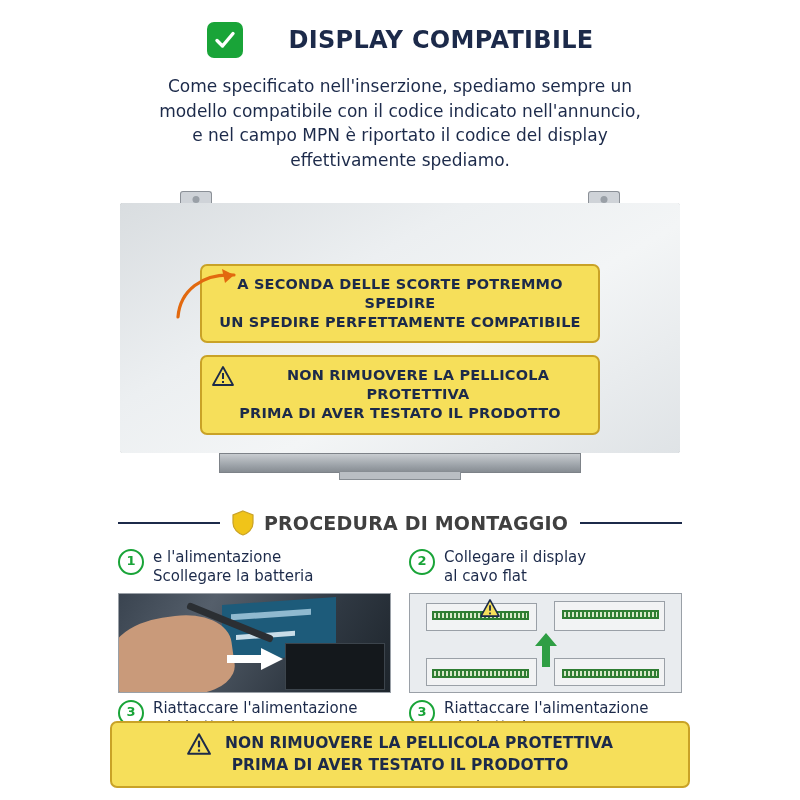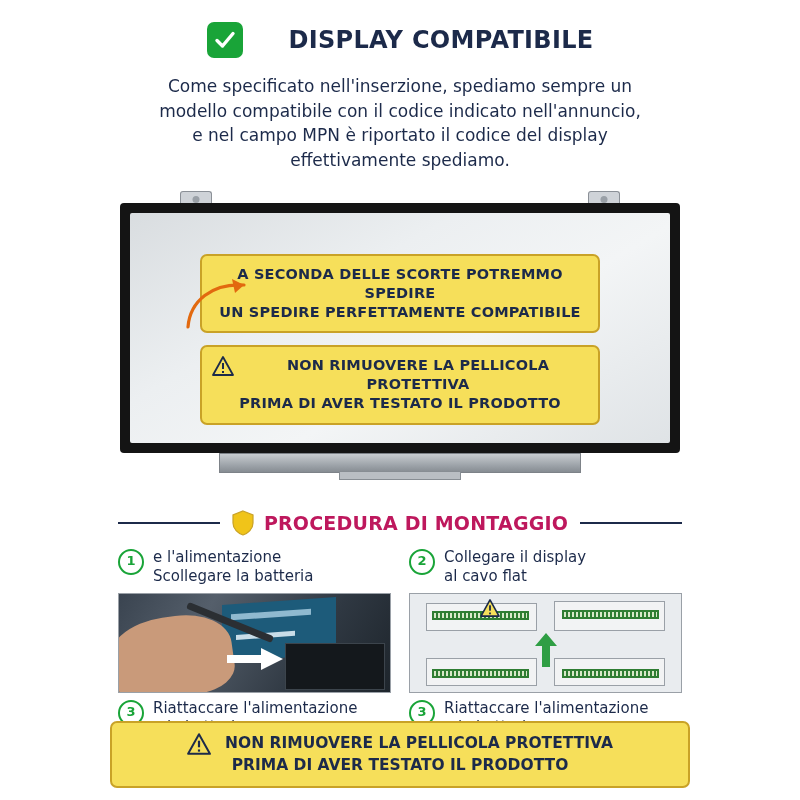--- a/index.html
+++ b/index.html
@@ -107,21 +107,20 @@
 
   .bezel {
     position: absolute;
     top: 12px;
     left: 0;
     width: 560px;
     height: 250px;
     background: #141414;
     border-radius: 4px;
     box-sizing: border-box;
-    padding: 10px;
   }
   .screen {
     width: 100%;
     height: 100%;
     background: linear-gradient(150deg, #d9dde0 0%, #eceff1 35%, #f3f5f6 60%, #dfe3e6 100%);
     border-radius: 2px;
     position: relative;
     box-sizing: border-box;
     display: flex;
     flex-direction: column;
@@ -191,21 +190,21 @@
     flex: 1;
     height: 2px;
     background: #1c2a4a;
   }
   .proc-title {
     display: flex;
     align-items: center;
     gap: 10px;
     font-size: 19px;
     font-weight: bold;
-    color: #be185d;
+    color: #404040;
     letter-spacing: 0.2px;
   }
 
   
   .steps {
     display: grid;
     grid-template-columns: 1fr 1fr;
     column-gap: 18px;
     row-gap: 6px;
     margin: 12px 8px 0 8px;

